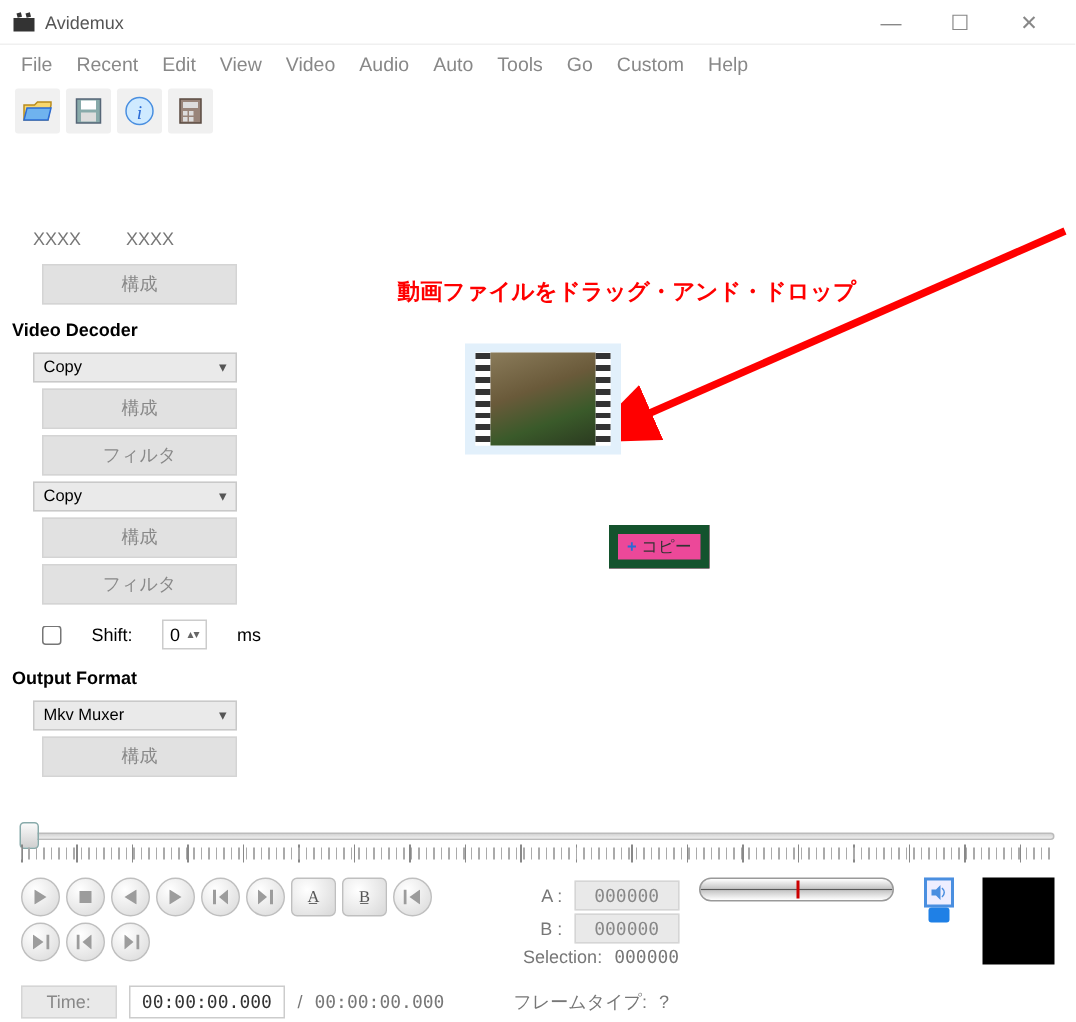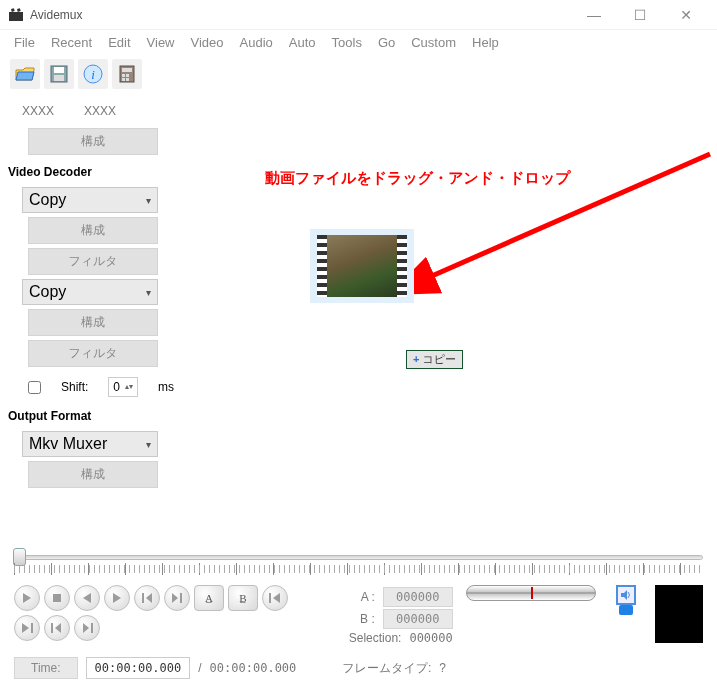--- a/index.html
+++ b/index.html
@@ -65,40 +65,40 @@
   }
   .sidebar {
     width: 180px;
     padding: 4px 6px 4px 6px;
   }
   .section-label {
     font-weight:bold;
     font-size:12px;
     padding: 6px 2px 4px 2px;
   }
-  .decrow { display:flex; gap:30px; padding:6px 16px; color:#777;}
+  .decrow { display:flex; gap:30px; padding:6px 16px; color:#777;margin-top:48px;}
   .widebtn {
     display:block;
     width: 130px;
     margin: 4px 12px 4px 22px;
     background:#e1e1e1;
     border:1px solid #d4d4d4;
     color:#888;
     text-align:center;
     padding:4px 0;
     font-size:12px;
     cursor:pointer;
   }
   .selbox {
     width: 136px;
     margin: 4px 10px 4px 16px;
     background:#eaeaea;
     border:1px solid #c9c9c9;
     padding:3px 6px;
-    font-size:16px;
+    font-size:11px;
     display:flex;
     align-items:center;
     cursor:pointer;
   }
   .selbox::after { content:"▾"; margin-left:auto; color:#555; font-size:10px;}
   .shiftrow {
     display:flex; align-items:center; gap:20px;
     padding: 6px 0 6px 22px;
   }
   .shiftrow input[type=checkbox]{ margin:0;}
@@ -130,37 +130,37 @@
   }
   .film .strip {
     width:10px; background:repeating-linear-gradient(#333 0 4px,#fff 4px 8px);
   }
   .film .thumb {
     flex:1; background:linear-gradient(160deg,#8a7b5a 0%,#6a5a3a 40%,#3a5a2a 70%,#2b3a20 100%);
     position:relative;
   }
   .copybadge {
     display:inline-block;
-    border:1px solid #14532d;
-    background:#e5e5e5;
+    border:6px solid #14532d;
+    background:#ec4899;
     color:#333;
     padding:1px 6px;
     font-size:11px;
     margin-top:8px;
     position: absolute;
     left: 226px;
     top: 248px;
   }
   .copybadge::before { content:"+ "; color:#2a6bd6; font-weight:bold;}
   .annot {
     position:absolute;
     color:#ff0000;
     font-weight:bold;
     font-size:15px;
-    left:85px; top:75px;
+    left:85px; top:91px;
     white-space:nowrap;
   }
   .arrow-svg {
     position:absolute; left:0; top:0; pointer-events:none;
   }
   .timeline {
     margin: 6px 14px 4px 14px;
     height:24px;
     position:relative;
   }

